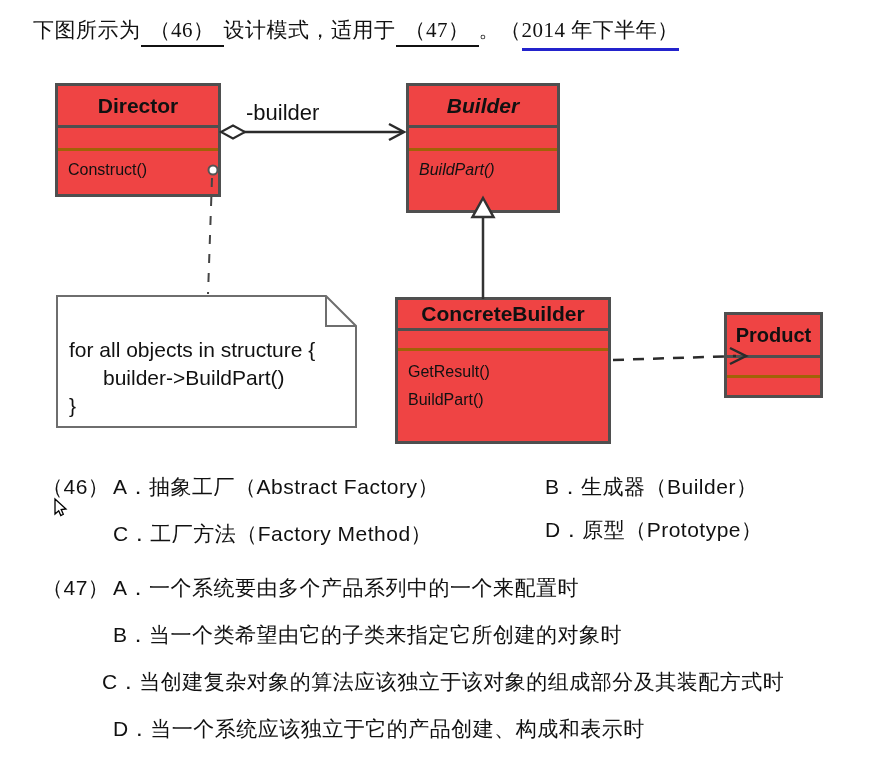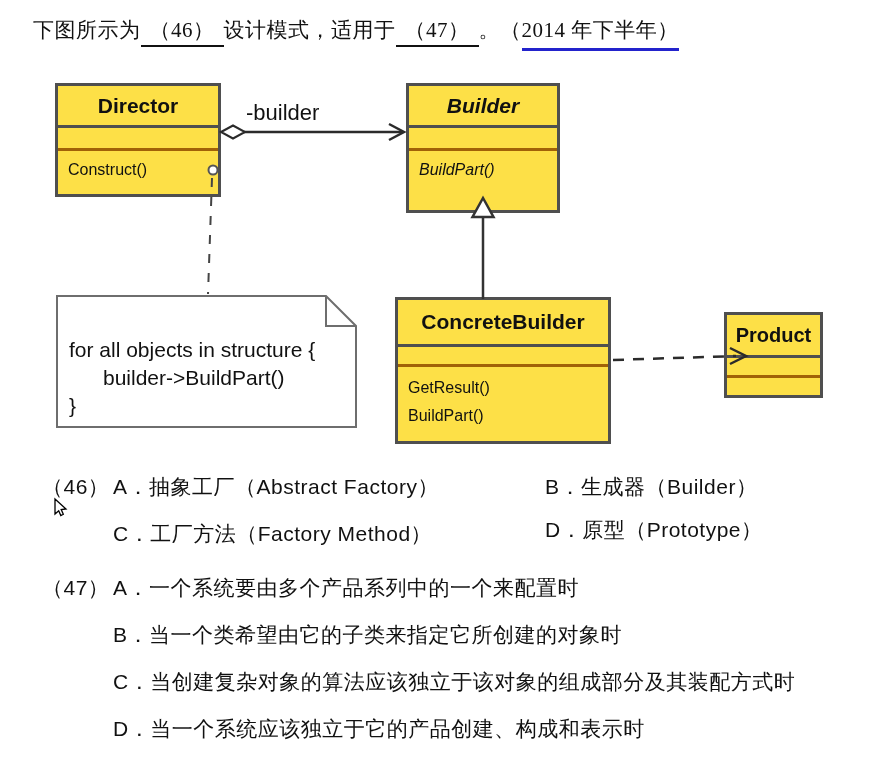--- a/index.html
+++ b/index.html
@@ -25,21 +25,21 @@
   }
   .year-underline {
     display: inline-block;
     padding-bottom: 4px;
     border-bottom: 3px solid #2323cc;
   }
 
   
   .uml-class {
     position: absolute;
-    background: #fde047;
+    background: #ef4444;
     border: 3px solid #4f4f4f;
     display: flex; flex-direction: column;
     z-index: 2;
   }
   .uml-title {
     font-weight: bold; font-size: 21px; text-align: center;
     display: flex; align-items: center; justify-content: center;
   }
   .uml-attrs { border-top: 3px solid #4f4f4f; }
   .uml-ops {
@@ -93,21 +93,21 @@
 
 <div class="uml-class" style="left:406px; top:83px; width:154px; height:130px;">
   <div class="uml-title italic" style="height:39px;">Builder</div>
   <div class="uml-attrs" style="height:23px;"></div>
   <div class="uml-ops italic">
     <div>BuildPart()</div>
   </div>
 </div>
 
 <div class="uml-class" style="left:395px; top:297px; width:216px; height:147px;">
-  <div class="uml-title" style="height:44px;">ConcreteBuilder</div>
+  <div class="uml-title" style="height:28px;">ConcreteBuilder</div>
   <div class="uml-attrs" style="height:20px;"></div>
   <div class="uml-ops" style="padding-top:7px;">
     <div>GetResult()</div>
     <div>BuildPart()</div>
   </div>
 </div>
 
 <div class="uml-class" style="left:724px; top:312px; width:99px; height:86px;">
   <div class="uml-title" style="height:40px; font-size:20px;">Product</div>
   <div class="uml-attrs" style="height:20px;"></div>
@@ -145,14 +145,14 @@
 
 <div class="q-text" style="left:42px; top:473px;">（46）</div>
 <div class="q-text" style="left:113px; top:473px;">A．抽象工厂（Abstract Factory）</div>
 <div class="q-text" style="left:545px; top:473px;">B．生成器（Builder）</div>
 <div class="q-text" style="left:113px; top:520px;">C．工厂方法（Factory Method）</div>
 <div class="q-text" style="left:545px; top:516px;">D．原型（Prototype）</div>
 
 <div class="q-text" style="left:42px; top:574px;">（47）</div>
 <div class="q-text" style="left:113px; top:574px;">A．一个系统要由多个产品系列中的一个来配置时</div>
 <div class="q-text" style="left:113px; top:621px;">B．当一个类希望由它的子类来指定它所创建的对象时</div>
-<div class="q-text" style="left:113px; top:668px;">C．当创建复杂对象的算法应该独立于该对象的组成部分及其装配方式时</div>
+<div class="q-text" style="left:102px; top:668px;">C．当创建复杂对象的算法应该独立于该对象的组成部分及其装配方式时</div>
 <div class="q-text" style="left:113px; top:715px;">D．当一个系统应该独立于它的产品创建、构成和表示时</div>
 
 </body></html>

